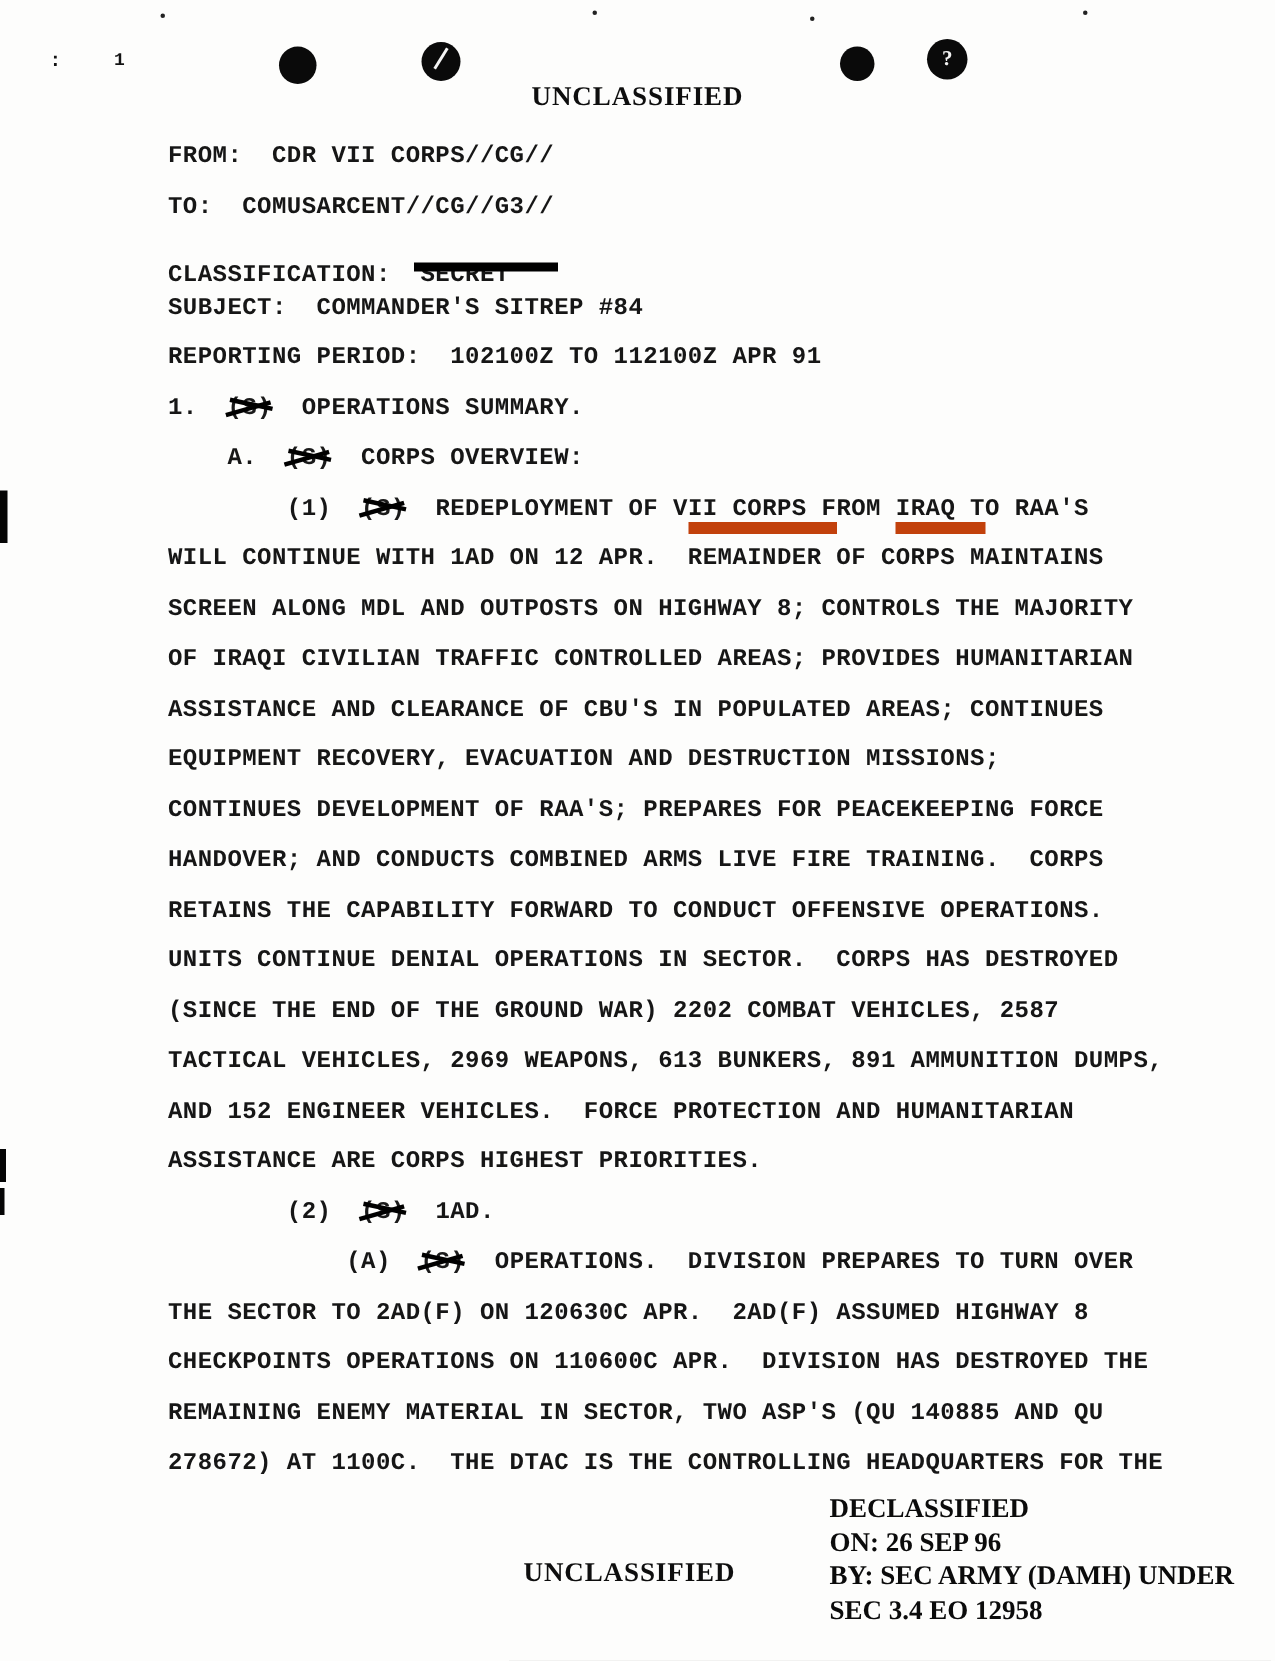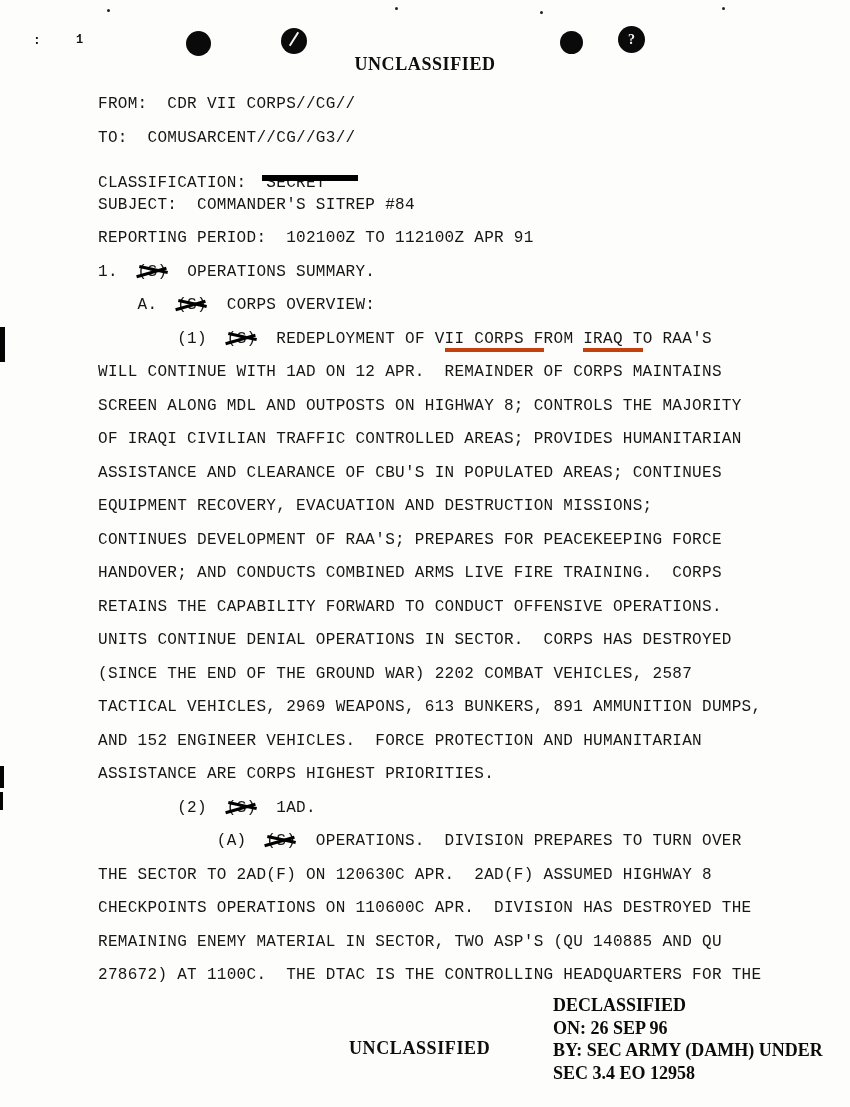--- a/index.html
+++ b/index.html
@@ -7,22 +7,22 @@
   .page {
     position:relative;
     width:850px; height:1107px;
     background:#fdfdfc;
     overflow:hidden;
     font-family:"Liberation Mono", monospace;
     color:#121212;
   }
   
   .doc-body {
-    position:absolute; left:98px; top:88px; width:700px;
-    font-weight:400; font-size:16px; letter-spacing:0.3px;
+    position:absolute; left:112px; top:88px; width:700px;
+    font-weight:700; font-size:16px; letter-spacing:0.3px;
     line-height:33.5px; white-space:pre; color:#161616;
   }
   .doc-body .line { height:33.5px; }
   
   .classification-top {
     position:absolute; top:54px; left:0; width:850px; text-align:center;
     font-family:"Liberation Serif", serif; font-weight:700;
     font-size:18px; letter-spacing:0.6px; color:#0e0e0e;
   }
   .classification-bottom {
@@ -41,21 +41,21 @@
     content:""; position:absolute; left:-4px; top:8px;
     width:calc(100% + 36px); height:6px; background:#000;
   }
   
   .redact { position:relative; display:inline-block; color:#1a1a1a; }
   .redact::before, .redact::after {
     content:""; position:absolute; background:#000;
   }
   .redact::before { left:-2px; top:46%; width:104%; height:3px; transform:rotate(-16deg); }
   .redact::after  { left:1px;  top:38%; width:96%;  height:3px; transform:rotate(12deg); }
-  .underline { border-bottom:4px solid #c2410c; }
+  .underline { border-bottom:8px solid #c2410c; }
   
   .dot { position:absolute; border-radius:50%; background:#0a0a0a; }
   .dot-1 { left:186px; top:31px; width:25px; height:25px; }
   .dot-2 { left:281px; top:28px; width:26px; height:26px; }
   .dot-2 .slash { position:absolute; left:12px; top:3px; width:2px; height:16px; background:#f4f4f4; transform:rotate(32deg); }
   .dot-3 { left:560px; top:31px; width:23px; height:23px; }
   .dot-4 { left:618px; top:26px; width:27px; height:27px;
            display:flex; align-items:center; justify-content:center;
            color:#f2f2f2; font-family:"Liberation Serif",serif; font-size:14px; font-weight:700; }
   .page-number { position:absolute; left:76px; top:33px; font-size:12px; font-weight:700; }

